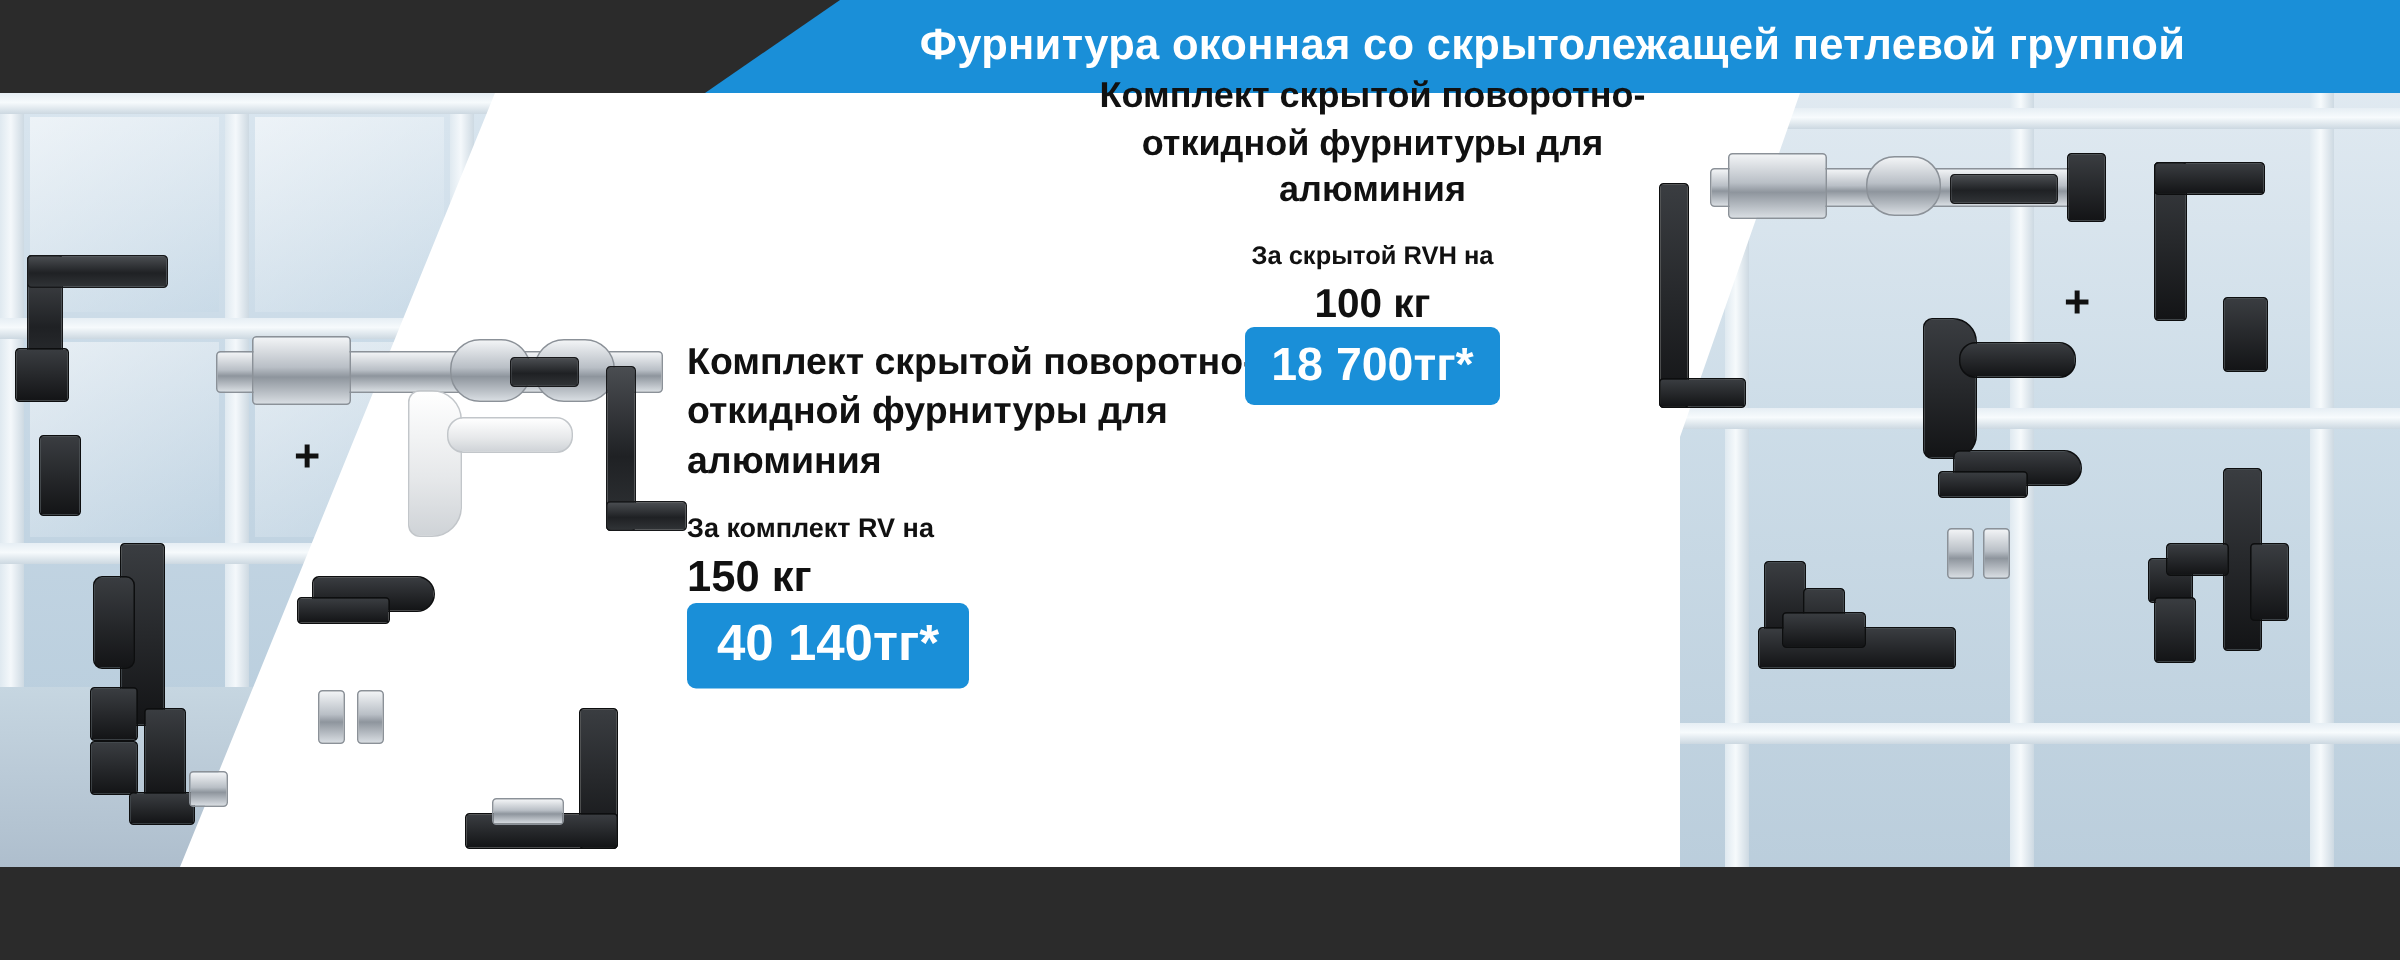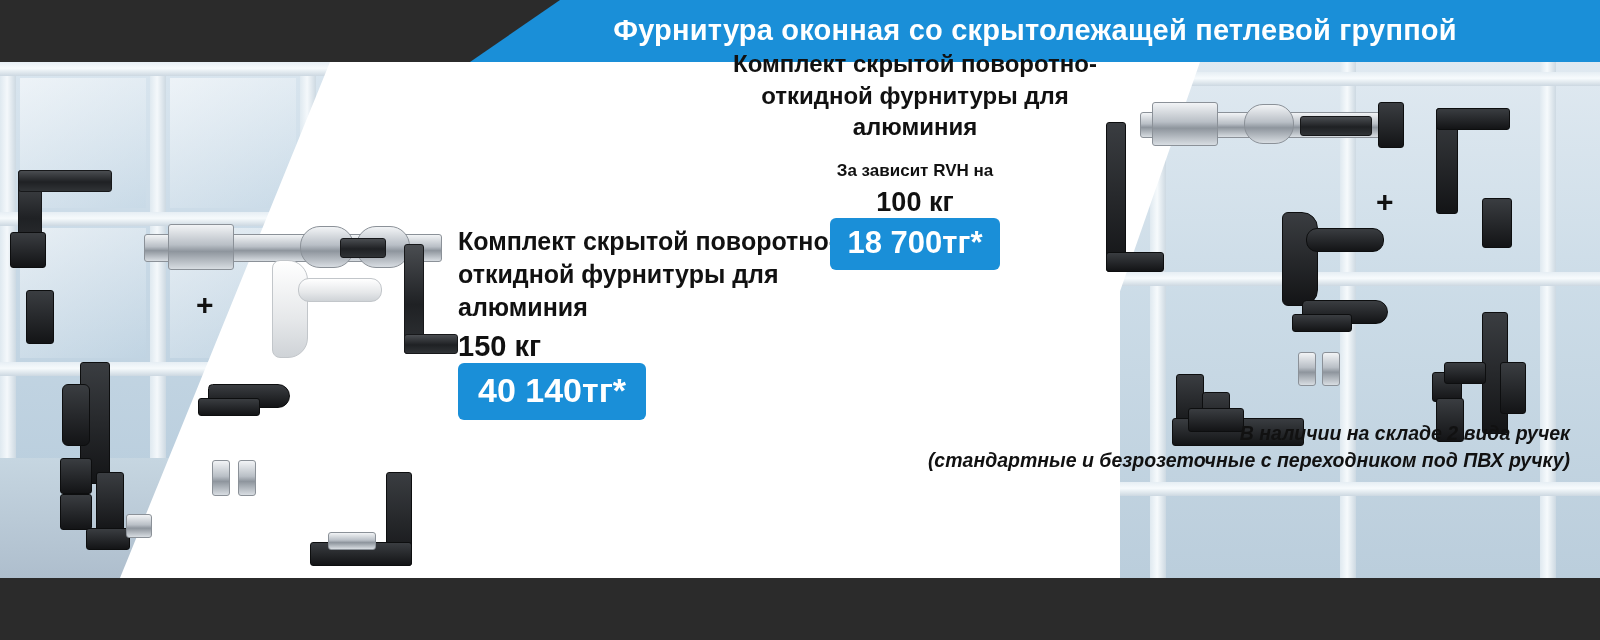--- a/index.html
+++ b/index.html
@@ -398,31 +398,28 @@
   <div class="topbar"></div>
   <div class="topbar-dark"></div>
   <div class="topbar-title">Фурнитура оконная со скрытолежащей петлевой группой</div>
 
 
   <div class="plus plus-left">+</div>
   <div class="plus plus-right">+</div>
 
   <div class="offer offer-left">
     <div class="offer-title">Комплект скрытой поворотно-откидной фурнитуры для алюминия</div>
+    <div class="offer-sub">За комплект RV на</div>
     <div class="offer-weight">150 кг</div>
     <div class="price">40 140тг*</div>
   </div>
 
   <div class="offer offer-right">
     <div class="offer-title">Комплект скрытой поворотно-откидной фурнитуры для алюминия</div>
-    <div class="offer-sub">За зависит RVH на</div>
+    <div class="offer-sub">За скрытой RVH на</div>
     <div class="offer-weight">100 кг</div>
     <div class="price">18 700тг*</div>
   </div>
 
-  <div class="stock-note">
-    <div>В наличии на складе 2 вида ручек</div>
-    <div>(стандартные и безрозеточные с переходником под ПВХ ручку)</div>
-  </div>
 
   <div class="bottombar"></div>
 
 </div>
 
 </body></html>

